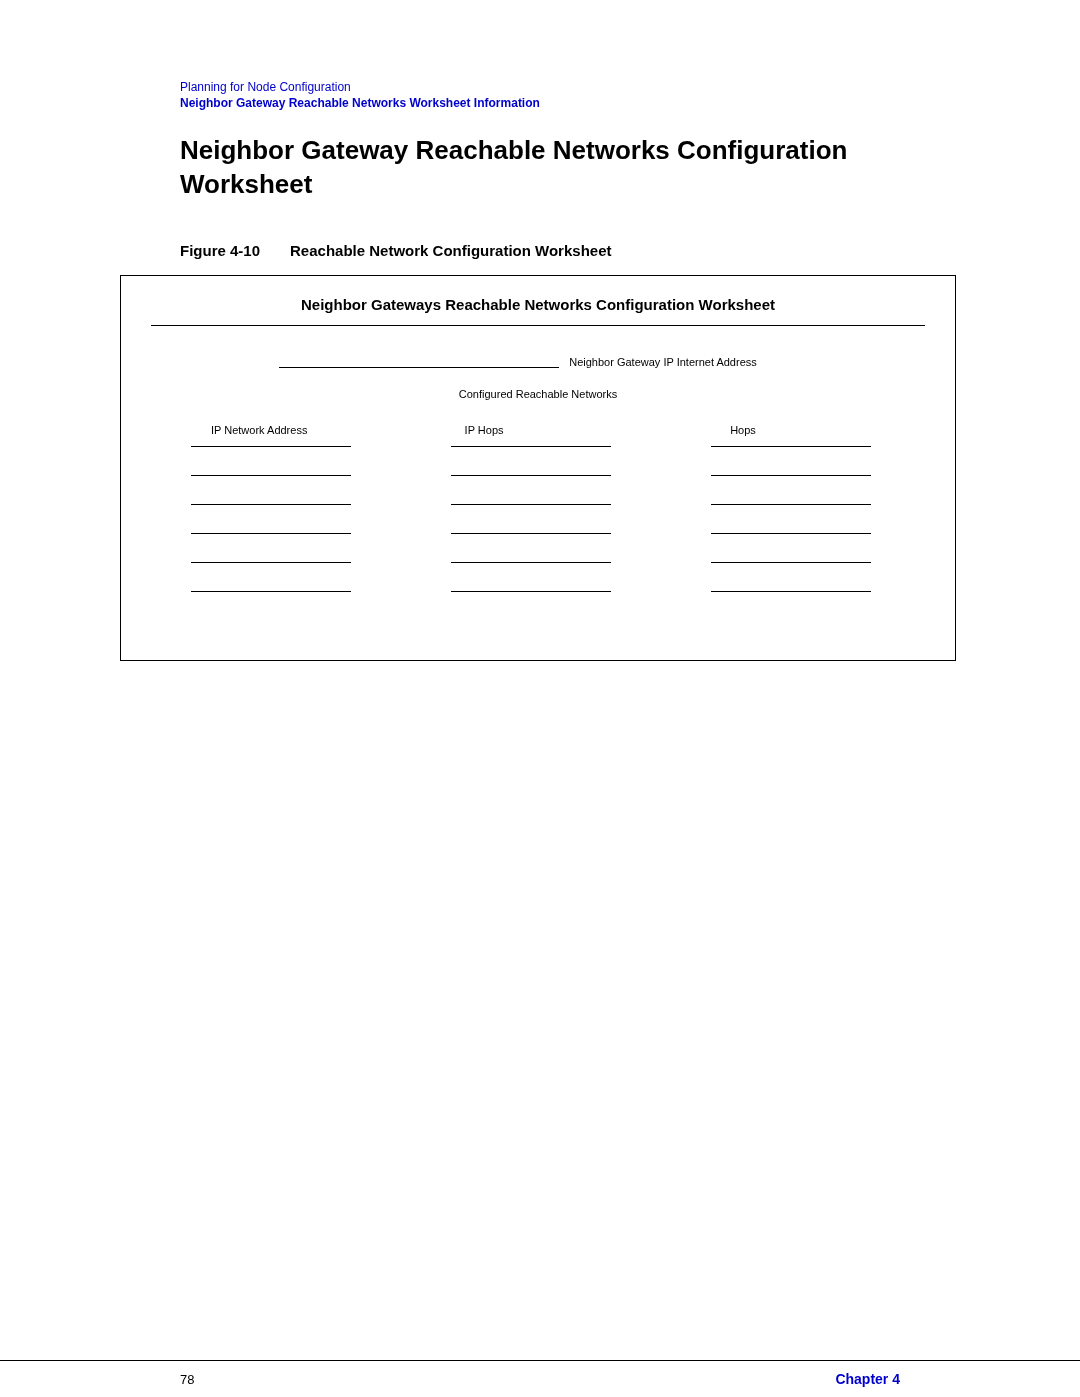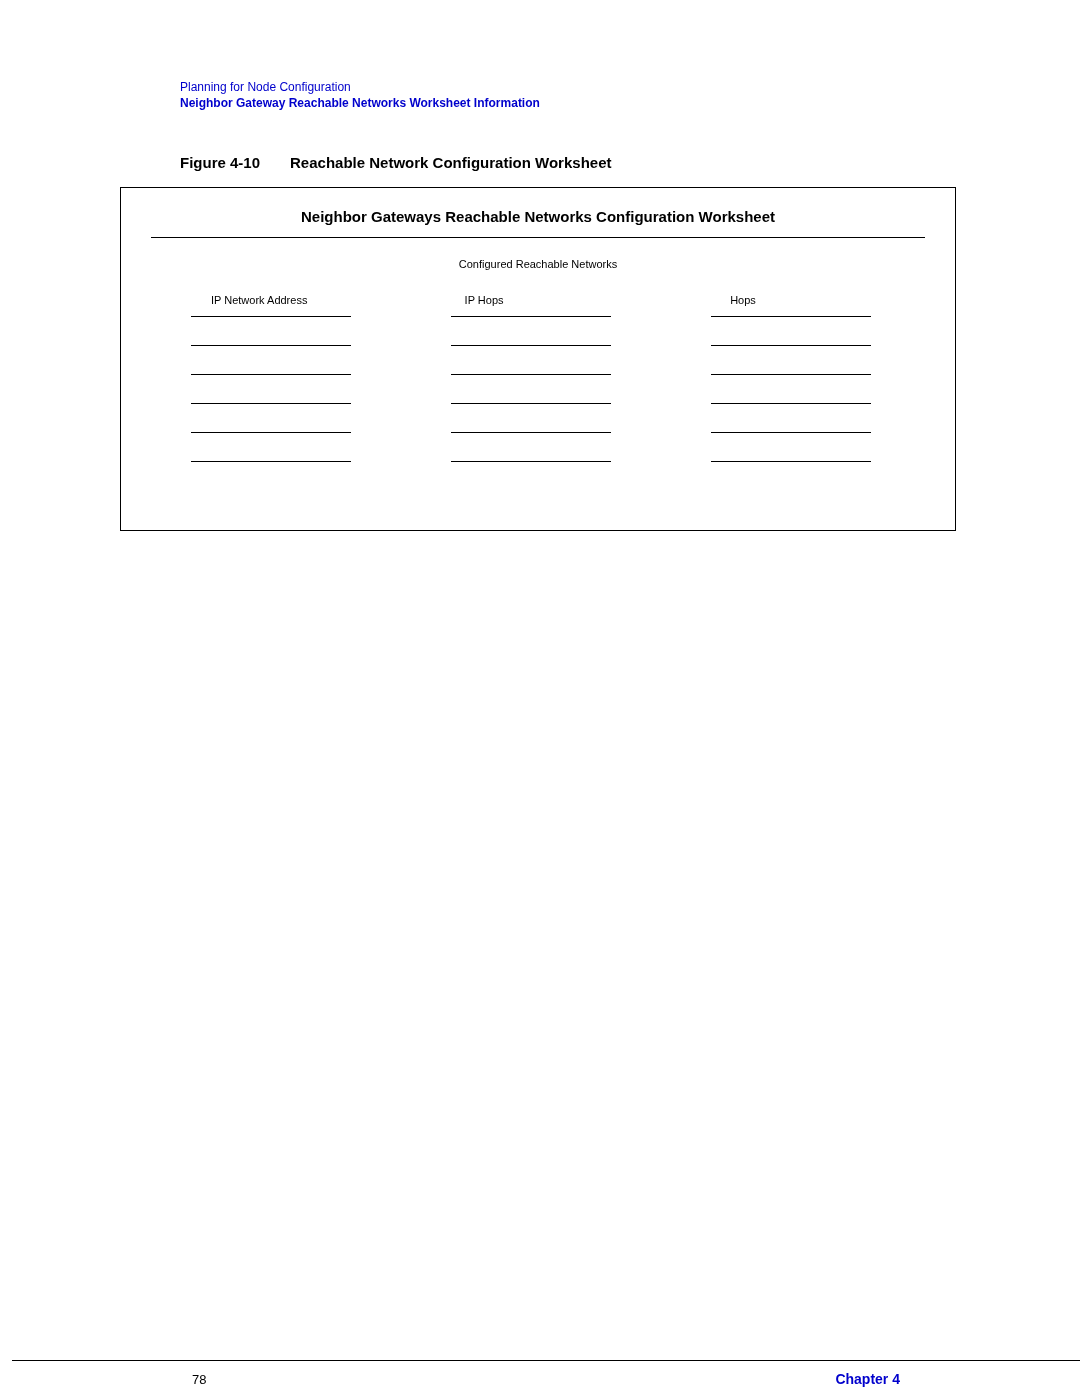--- a/index.html
+++ b/index.html
@@ -181,21 +181,21 @@
       width: 100px;
     }
 
     .col-spacer2 {
       width: 100px;
     }
 
     .footer-bar {
       position: absolute;
       bottom: 0;
-      left: 12px;
+      left: 0;
       right: 0;
       border-top: 1px solid #000000;
       display: flex;
       justify-content: space-between;
       align-items: center;
       padding: 10px 180px;
     }
 
     .page-number {
       font-family: Arial, sans-serif;
@@ -212,32 +212,37 @@
   </style>
 </head>
 <body>
 
 <div class="page-container">
 
   <div class="header-section">
     <div class="breadcrumb-line1">Planning for Node Configuration</div>
     <div class="breadcrumb-line2">Neighbor Gateway Reachable Networks Worksheet Information</div>
 
+    <div class="main-title">Neighbor Gateway Reachable Networks Configuration Worksheet</div>
 
   </div>
 
   <div class="figure-caption-row">
     <span class="figure-label">Figure 4-10</span>
     <span class="figure-title">Reachable Network Configuration Worksheet</span>
   </div>
 
   <div class="worksheet-container">
 
     <div class="worksheet-title">Neighbor Gateways Reachable Networks Configuration Worksheet</div>
 
+    <div class="gateway-ip-row">
+      <span class="fill-line-long"></span>
+      <span class="field-label">Neighbor Gateway IP Internet Address</span>
+    </div>
 
     <div class="configured-networks-label">Configured Reachable Networks</div>
 
     <div class="columns-header">
       <span class="col-header col-ip-network">IP Network Address</span>
       <span class="col-header col-ip-mask">IP Hops</span>
       <span class="col-header col-hops">Hops</span>
     </div>
 
     <div class="data-rows">

